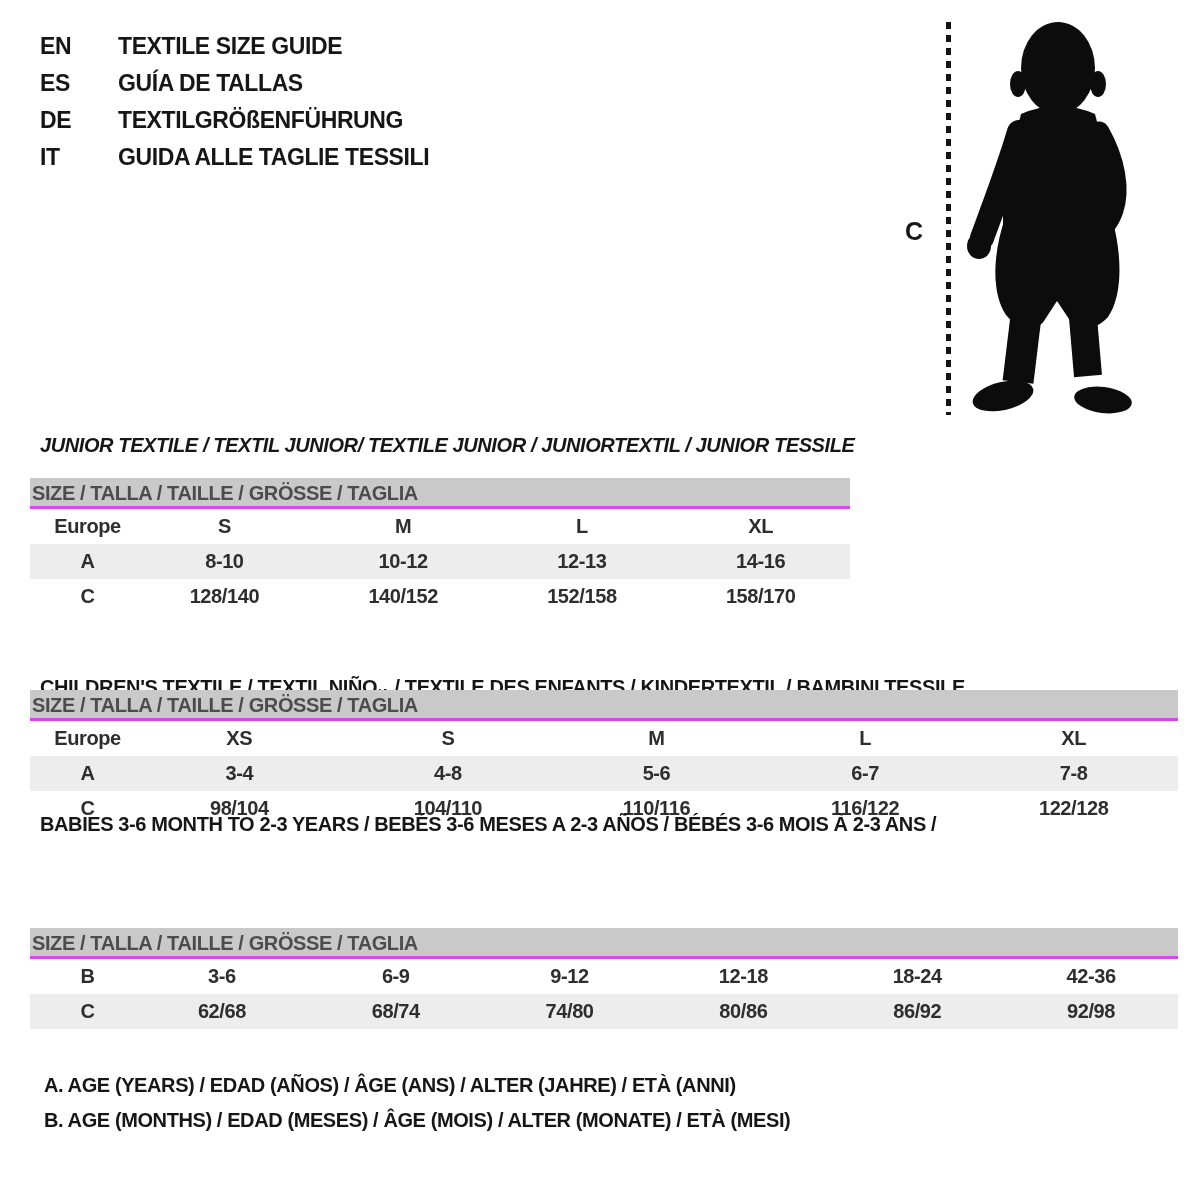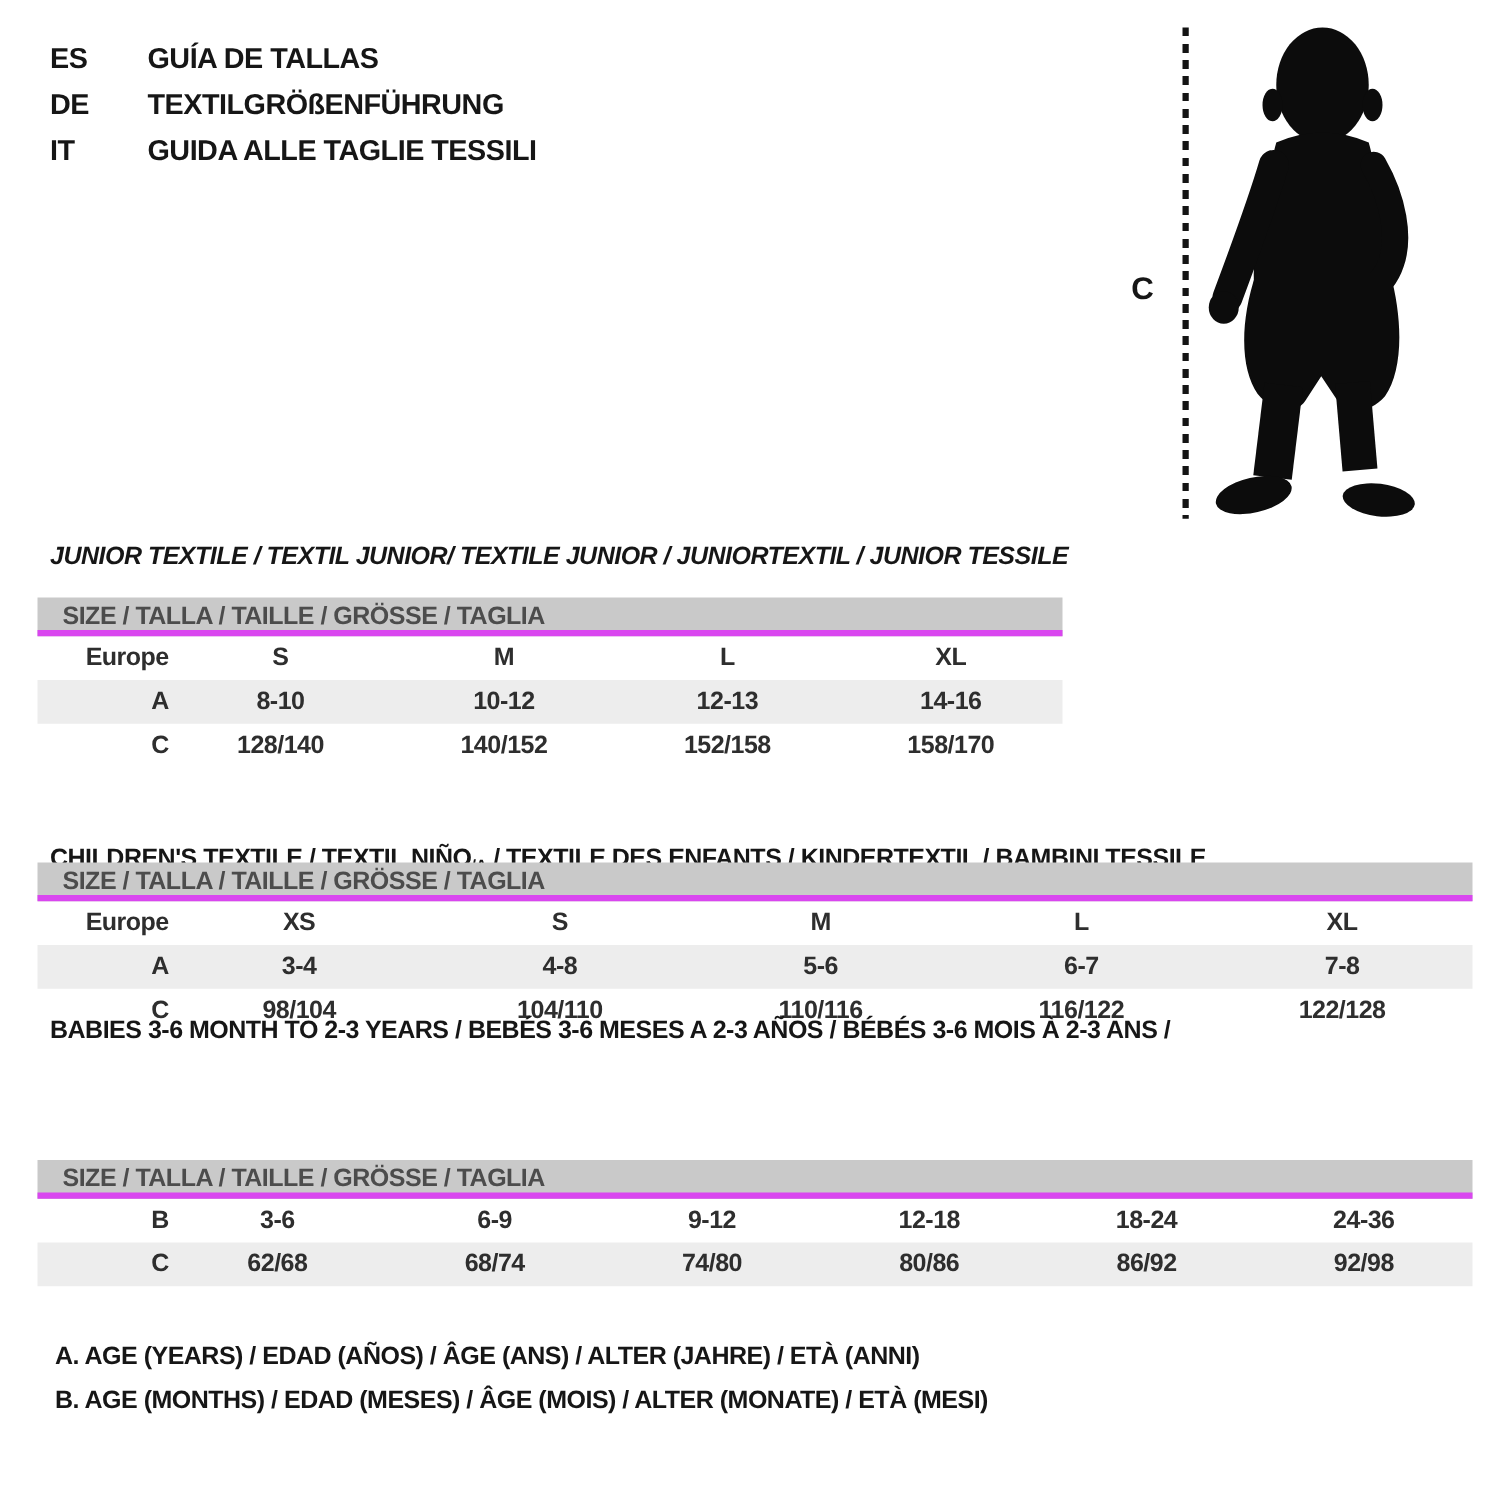--- a/index.html
+++ b/index.html
@@ -32,42 +32,46 @@
   .sub { font-size:13px; vertical-align:-4px; font-weight:bold; }
 
   
   .size-table { position:absolute; left:30px; }
   .t-junior   { top:478px; width:820px; }
   .t-children { top:690px; width:1148px; }
   .t-babies   { top:928px; width:1148px; }
 
   .size-bar {
     height:31px; line-height:30px; background:#c9c9c9;
-    border-bottom:5px solid #d946ef; box-sizing:border-box;
-    padding-left:20px; font-size:20px; font-weight:bold;
+    border-bottom:3px solid #d946ef; box-sizing:border-box;
+    padding-left:2px; font-size:20px; font-weight:bold;
     color:#4c4c4c; letter-spacing:-0.4px;
   }
   .trow { display:flex; height:35px; align-items:center;
           font-size:20px; font-weight:bold; color:#2e2e2e; letter-spacing:-0.4px; }
   .trow.shade { background:#ededed; }
   .cell { flex:1; text-align:center; }
-  .cell.rowlabel { flex:0 0 105px; text-align:right;
+  .cell.rowlabel { flex:0 0 105px; text-align:center;
                    padding-left:10px; box-sizing:border-box; }
 
   
   .legend { position:absolute; left:44px; top:1068px; }
   .legend-line { height:35px; line-height:35px; font-size:20px;
                  font-weight:bold; letter-spacing:-0.4px; white-space:nowrap; }
 </style>
 </head>
 <body>
 
 <div class="page">
 
   <div class="lang-list">
+    <div class="lang-row">
+      <span class="lang-code">EN</span>
+      <span class="lang-label">TEXTILE SIZE GUIDE</span>
+    </div>
     <div class="lang-row">
       <span class="lang-code">ES</span>
       <span class="lang-label">GUÍA DE TALLAS</span>
     </div>
     <div class="lang-row">
       <span class="lang-code">DE</span>
       <span class="lang-label">TEXTILGRÖßENFÜHRUNG</span>
     </div>
     <div class="lang-row">
       <span class="lang-code">IT</span>
@@ -160,21 +164,21 @@
   </div>
   <div class="size-table t-babies">
     <div class="size-bar">SIZE / TALLA / TAILLE / GRÖSSE / TAGLIA</div>
     <div class="trow">
       <div class="cell rowlabel">B</div>
       <div class="cell">3-6</div>
       <div class="cell">6-9</div>
       <div class="cell">9-12</div>
       <div class="cell">12-18</div>
       <div class="cell">18-24</div>
-      <div class="cell">24-36</div>
+      <div class="cell">42-36</div>
     </div>
     <div class="trow shade">
       <div class="cell rowlabel">C</div>
       <div class="cell">62/68</div>
       <div class="cell">68/74</div>
       <div class="cell">74/80</div>
       <div class="cell">80/86</div>
       <div class="cell">86/92</div>
       <div class="cell">92/98</div>
     </div>

